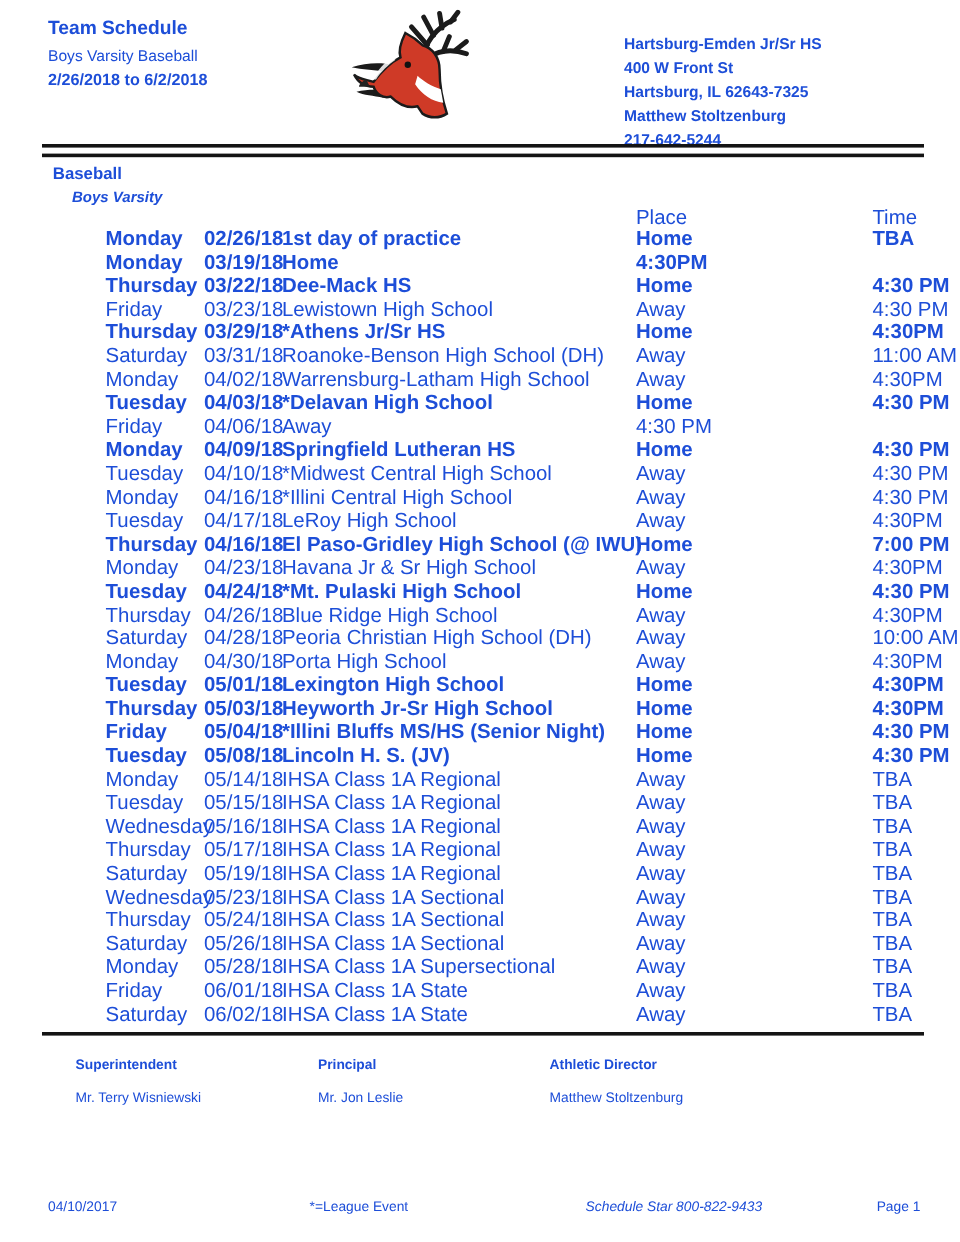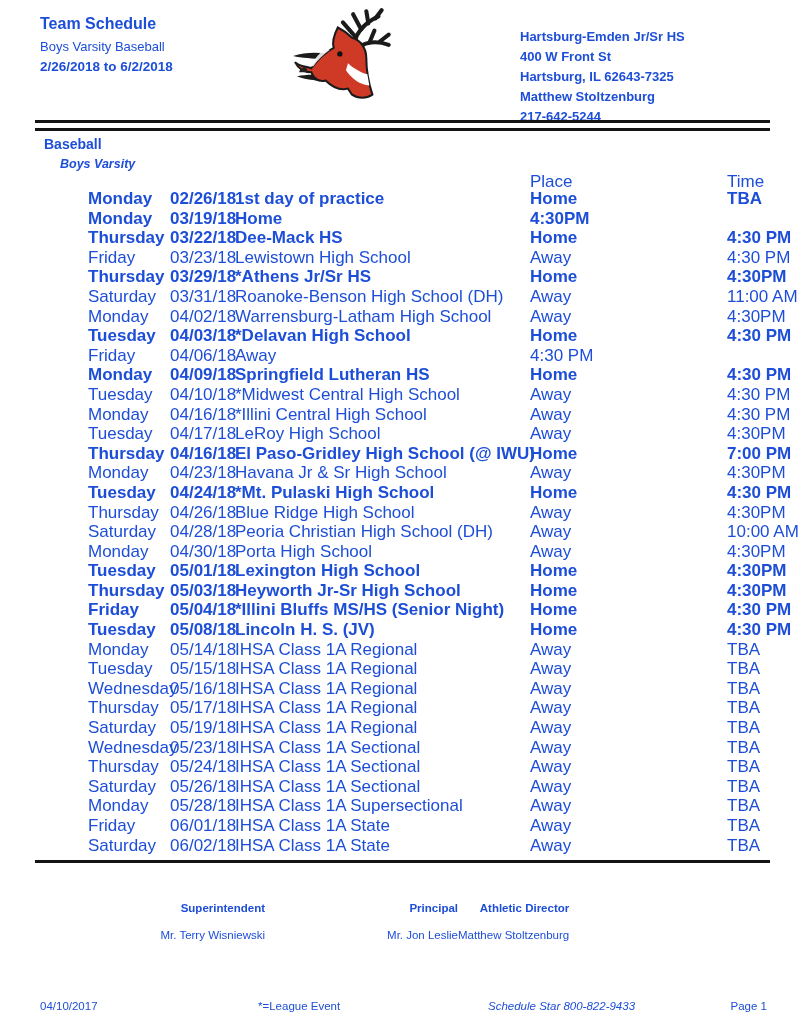--- a/index.html
+++ b/index.html
@@ -26,21 +26,21 @@
   .sport { position:absolute; top:136px; left:44px; font-size:14px; font-weight:bold; }
   .level { position:absolute; top:157px; left:60px; font-size:12.5px; font-weight:bold; font-style:italic; }
   
   .sched { position:absolute; top:175px; left:88px; width:705px; font-size:17px; }
   .shead, .srow { display:grid; grid-template-columns:82px 65px 295px 197px 1fr; }
   .shead { height:14px; line-height:14px; font-weight:normal; }
   .srow  { height:19.6px; line-height:19.6px; }
   .srow.home { font-weight:bold; }
   .shead span, .srow span { white-space:nowrap; overflow:visible; }
   
-  .officials { position:absolute; top:902px; left:63px; display:flex;text-align:right; }
+  .officials { position:absolute; top:882px; left:63px; display:flex; }
   .official:nth-child(1) { width:202px; }
   .official:nth-child(2) { width:193px; }
   .off-title { font-size:11.5px; font-weight:bold; }
   .off-name  { font-size:11.5px; margin-top:15px; }
   
   .pfoot { position:absolute; top:1000px; left:0; width:800px; height:16px; font-size:11.5px; }
   .pfoot span { position:absolute; white-space:nowrap; }
   .f-date   { left:40px;text-align:center; }
   .f-legend { left:258px; }
   .f-vendor { left:488px;font-style:italic; }

